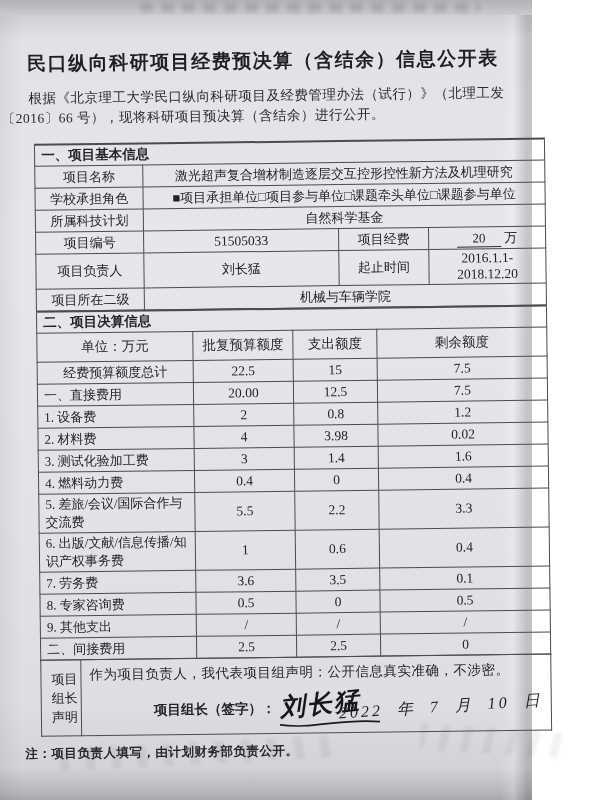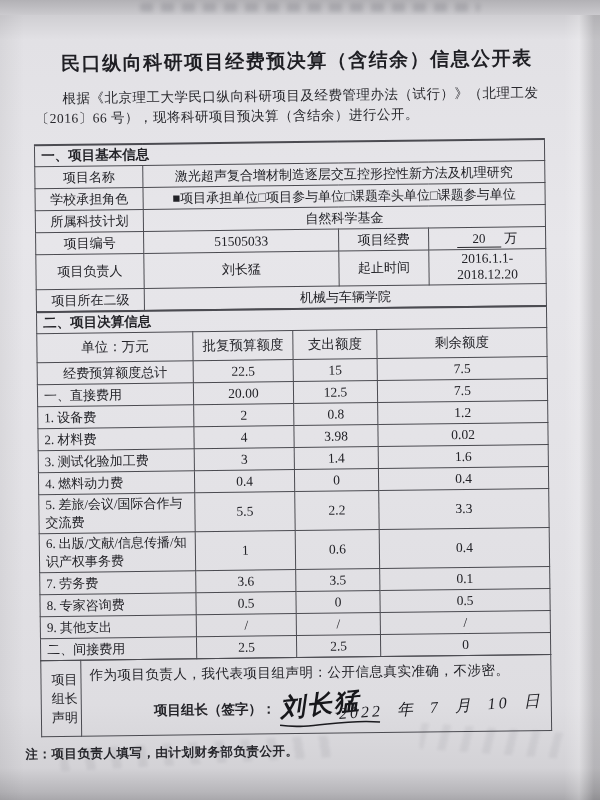--- a/index.html
+++ b/index.html
@@ -1,17 +1,17 @@
 <!DOCTYPE html>
 <html><head>
 <meta charset="utf-8">
 <style>
   html,body{margin:0;padding:0;width:600px;height:800px;overflow:hidden;
     font-family:"Liberation Serif","DejaVu Serif",serif;}
-  .photo{position:relative;width:600px;height:800px;color:#232327;
+  .photo{position:relative;width:532px;height:800px;color:#232327;
     background:
       linear-gradient(90deg, rgba(0,0,0,.05) 0%, rgba(0,0,0,0) 4%, rgba(0,0,0,0) 94%, rgba(255,255,255,.20) 96.5%, rgba(0,0,0,.14) 99%),
       linear-gradient(180deg, #b9b8bc 0%, #cfced2 1.8%, #e2e1e5 5%, #e7e6ea 30%, #e3e2e6 62%, #dedde1 88%, #d3d2d6 96%, #b7b6ba 99%, #a8a7ab 100%);}
   .top-band{position:absolute;top:0;left:0;right:0;height:15px;
     background:linear-gradient(180deg,#b2b1b5,#cbcace);}
   .ghost{position:absolute;filter:blur(2px);opacity:.45;border-radius:3px;}
   .ghost-top{top:3px;left:140px;width:340px;height:9px;
     background:repeating-linear-gradient(90deg,rgba(85,85,95,.45) 0 13px,transparent 13px 21px);}
   .ghost-bottom{top:742px;left:60px;width:280px;height:22px;opacity:.16;filter:blur(1.5px);
     background:repeating-linear-gradient(84deg,rgba(70,70,80,.5) 0 9px,transparent 9px 26px);transform:rotate(-3deg);}

